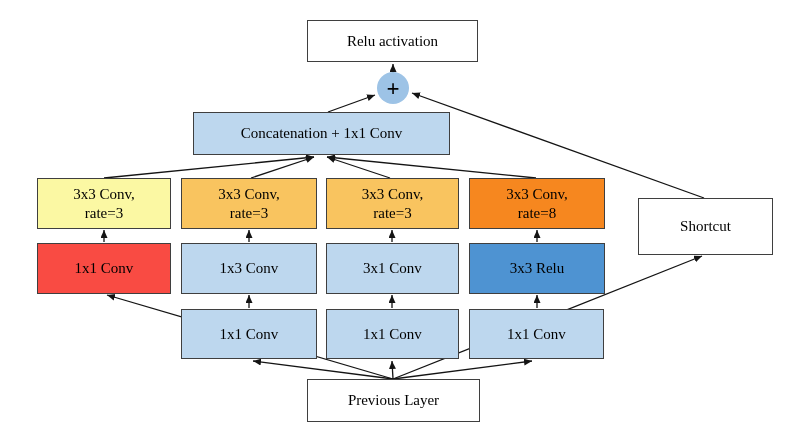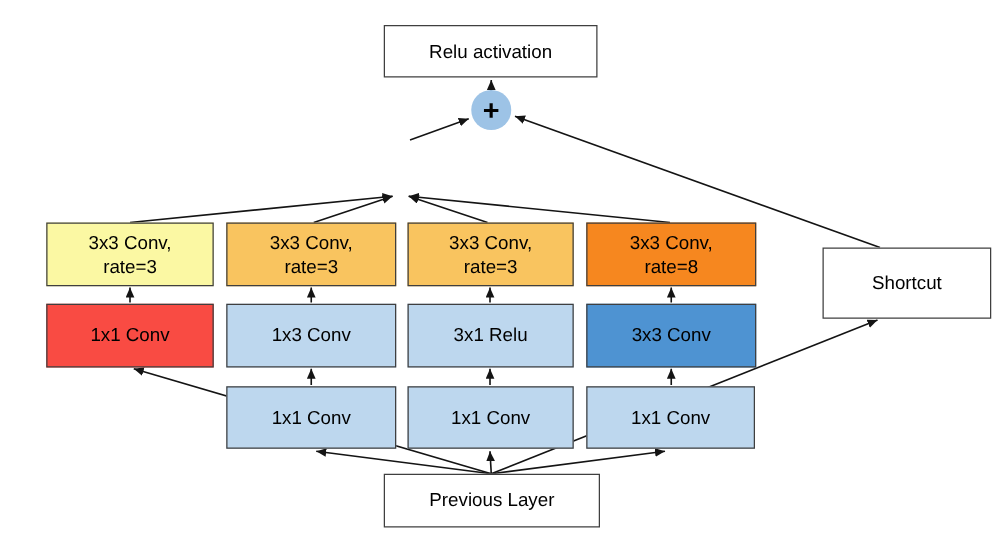--- a/index.html
+++ b/index.html
@@ -1,18 +1,18 @@
 <!DOCTYPE html>
 <html><head>
 <meta charset="utf-8">
 <style>
   html,body{margin:0;padding:0;background:#ffffff;}
   #canvas{
     position:relative;width:798px;height:442px;background:#ffffff;overflow:hidden;
-    font-family:Liberation Sans, sans-serif;color:#000;
+    font-family:Liberation Serif, serif;color:#000;
   }
   #arrows{position:absolute;left:0;top:0;z-index:0;}
   .node{
     position:absolute;z-index:1;box-sizing:border-box;
     border:1.5px solid var(--border,#3f3f3f);
     display:flex;flex-direction:column;align-items:center;justify-content:center;
     text-align:center;font-size:15px;line-height:19px;background:#fff;
   }
   .plus-circle{
     position:absolute;z-index:1;width:32px;height:32px;border-radius:50%;
@@ -76,20 +76,23 @@
   </svg>
 
   <div class="node relu" style="background: rgb(255, 255, 255);">
     <span>Relu activation</span>
   </div>
 
   <div class="plus-circle plus" style="background: rgb(157, 195, 230);">
     <span>+</span>
   </div>
 
+  <div class="node concat" style="background: rgb(189, 215, 238);">
+    <span>Concatenation + 1x1 Conv</span>
+  </div>
 
   <div class="node r1" style="background: rgb(251, 248, 163);">
     <span>3x3 Conv,</span>
     <span>rate=3</span>
   </div>
   <div class="node r2" style="background: rgb(249, 196, 95);">
     <span>3x3 Conv,</span>
     <span>rate=3</span>
   </div>
   <div class="node r3" style="background: rgb(249, 196, 95);">
@@ -101,37 +104,37 @@
     <span>rate=8</span>
   </div>
 
   <div class="node m1" style="background: rgb(249, 75, 67);">
     <span>1x1 Conv</span>
   </div>
   <div class="node m2" style="background: rgb(189, 215, 238);">
     <span>1x3 Conv</span>
   </div>
   <div class="node m3" style="background: rgb(189, 215, 238);">
-    <span>3x1 Relu</span>
+    <span>3x1 Conv</span>
   </div>
   <div class="node m4" style="background: rgb(78, 147, 210);">
-    <span>3x3 Conv</span>
+    <span>3x3 Relu</span>
   </div>
 
   <div class="node b1" style="background: rgb(189, 215, 238);">
     <span>1x1 Conv</span>
   </div>
   <div class="node b2" style="background: rgb(189, 215, 238);">
     <span>1x1 Conv</span>
   </div>
   <div class="node b3" style="background: rgb(189, 215, 238);">
     <span>1x1 Conv</span>
   </div>
 
-  <div class="node shortcut" style="background: rgb(255, 255, 255); margin-left: 20px;">
+  <div class="node shortcut" style="background: rgb(255, 255, 255);">
     <span>Shortcut</span>
   </div>
 
   <div class="node prev" style="background: rgb(255, 255, 255);">
     <span>Previous Layer</span>
   </div>
 
 </div>
 
 </body></html>

